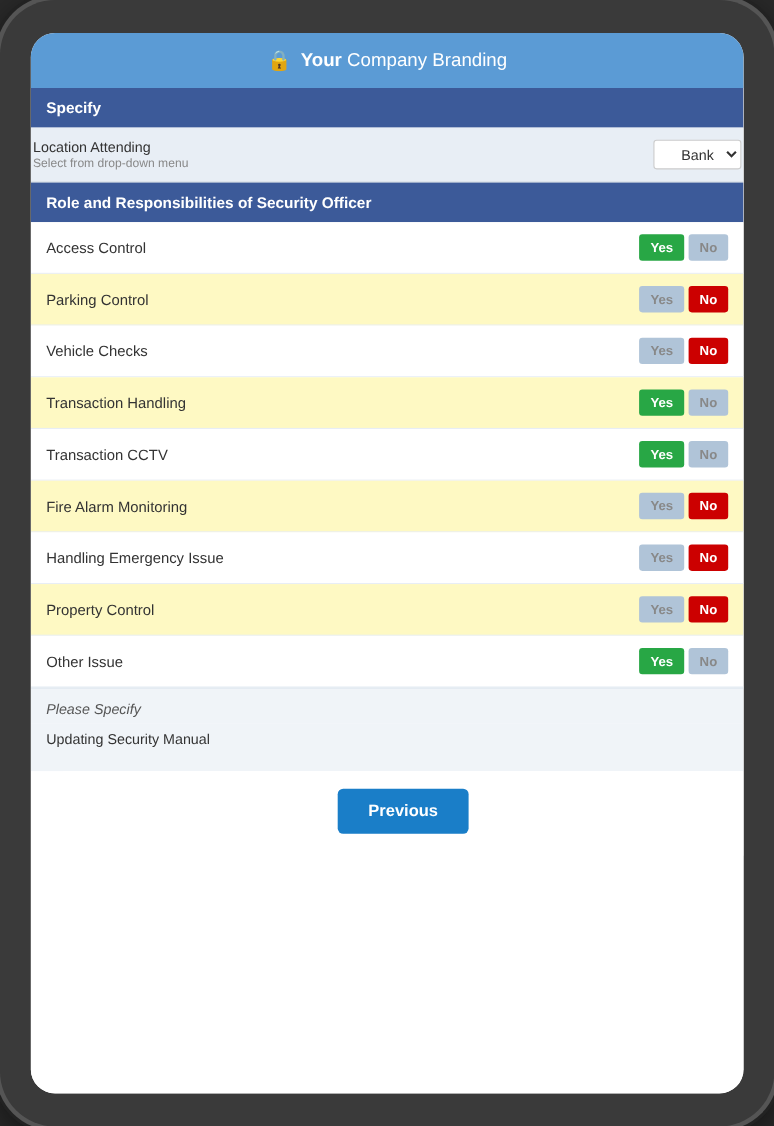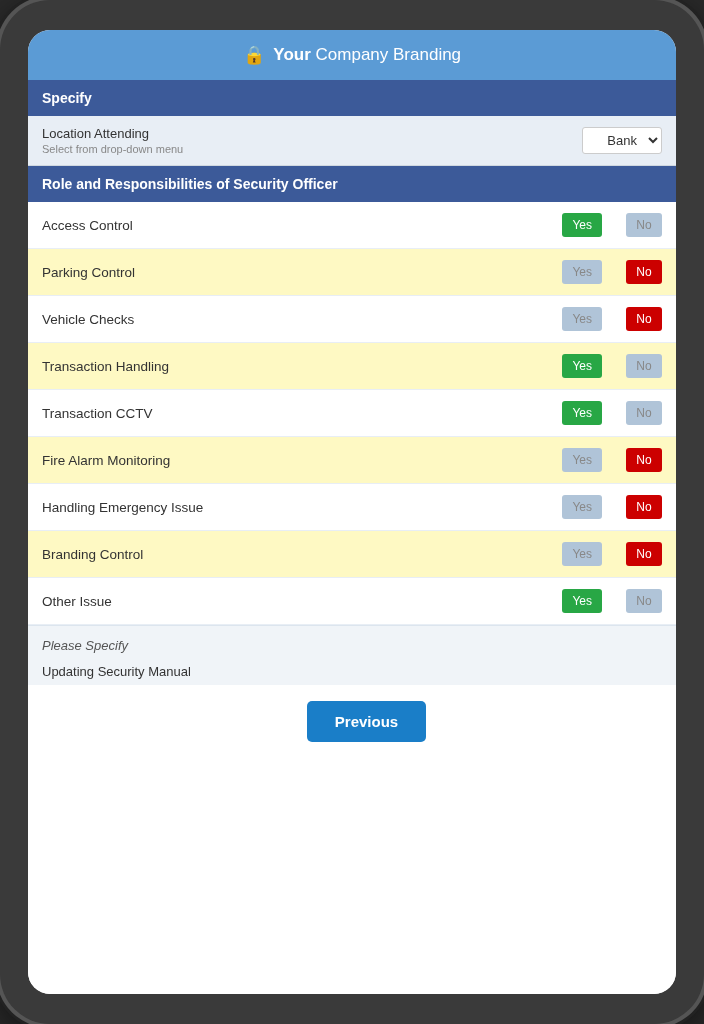--- a/index.html
+++ b/index.html
@@ -68,21 +68,21 @@
     .section-header {
       background: #3c5a99;
       color: #fff;
       padding: 10px 14px;
       font-size: 14px;
       font-weight: bold;
     }
 
     .facility-row {
       background: #e8eef5;
-      padding: 10px 14px;
+      padding: 10px 2px;
       display: flex;
       flex-direction: column;
       border-bottom: 1px solid #d0d8e0;
     }
 
     .facility-row-inner {
       display: flex;
       align-items: center;
       justify-content: space-between;
     }
@@ -129,27 +129,26 @@
     }
 
     .btn-group {
       display: flex;
       gap: 4px;
     }
 
     .btn-yn {
       padding: 5px 10px;
       font-size: 12px;
-      font-weight: normal;
+      font-weight: bold;
       border: none;
       border-radius: 3px;
       cursor: pointer;
       min-width: 36px;
       text-align: center;
-      margin-left: 20px;
     }
 
     .btn-yes-active {
       background: #28a745;
       color: #fff;
     }
 
     .btn-no-active {
       background: #cc0000;
       color: #fff;
@@ -171,21 +170,21 @@
       border-top: 1px solid #dce5ee;
     }
 
     .please-specify-label {
       font-size: 13px;
       color: #555;
       font-style: italic;
     }
 
     .specify-value {
-      padding: 6px 14px 6px 14px;
+      padding: 6px 14px 22px 14px;
       font-size: 13px;
       color: #333;
       background: #f0f4f8;
     }
 
     .nav-buttons {
       display: flex;
       justify-content: center;
       gap: 116px;
       padding: 16px 0 20px 0;
@@ -285,21 +284,21 @@
             </div>
           </div>
           <div class="role-row">
             <span class="role-label">Handling Emergency Issue</span>
             <div class="btn-group">
               <button class="btn-yn btn-yes-inactive">Yes</button>
               <button class="btn-yn btn-no-active">No</button>
             </div>
           </div>
           <div class="role-row alt">
-            <span class="role-label">Branding Control</span>
+            <span class="role-label">Property Control</span>
             <div class="btn-group">
               <button class="btn-yn btn-yes-inactive">Yes</button>
               <button class="btn-yn btn-no-active">No</button>
             </div>
           </div>
           <div class="role-row">
             <span class="role-label">Other Issue</span>
             <div class="btn-group">
               <button class="btn-yn btn-yes-active">Yes</button>
               <button class="btn-yn btn-no-inactive">No</button>

